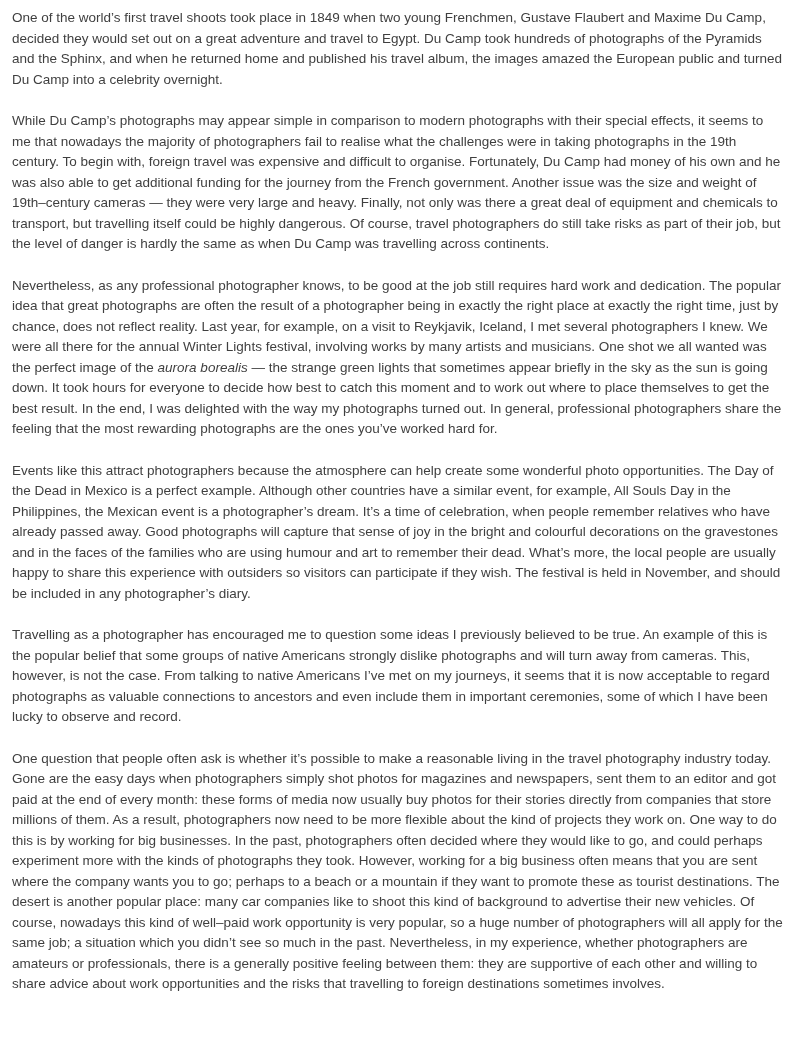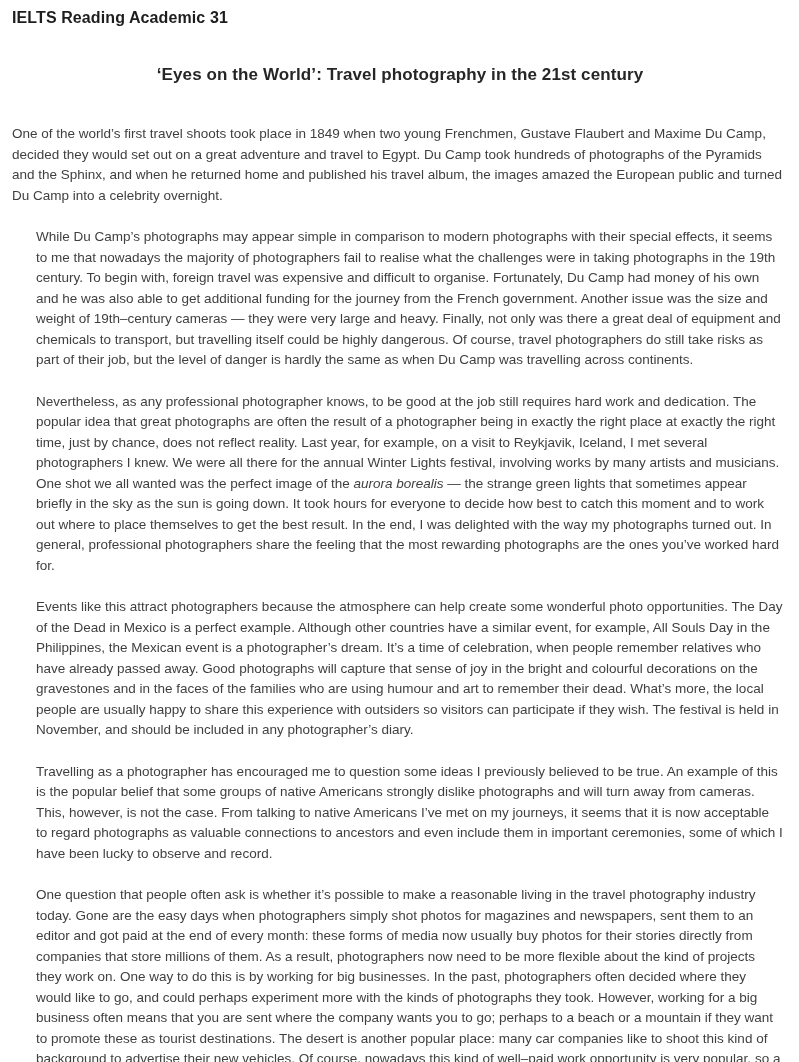--- a/index.html
+++ b/index.html
@@ -42,32 +42,29 @@
     font-size: 13.5px;
     line-height: 20.5px;
   }
   .article-body p {
     margin: 0 0 11px 0;
     padding: 0 4px 0 0;
     text-align: left;
   }
   .article-body p + p {
     margin-top: 21px;
-    margin-left: 24px;
   }
   .article-body em {
   }
 </style>
 </head>
 <body>
 
 <div class="page">
-  <h2 class="page-header">IELTS Reading Academic 31</h2>
 
-  <h1 class="article-title">‘Eyes on the World’: Travel photography in the 21st century</h1>
 
   <div class="article-body" id="article-body">
       <p><span>One of the world’s first travel shoots took place in 1849 when two young Frenchmen, Gustave Flaubert and Maxime Du Camp, decided they would set out on a great adventure and travel to Egypt. Du Camp took hundreds of photographs of the Pyramids and the Sphinx, and when he returned home and published his travel album, the images amazed the European public and turned Du Camp into a celebrity overnight.</span></p>
       <p><span>While Du Camp’s photographs may appear simple in comparison to modern photographs with their special effects, it seems to me that nowadays the majority of photographers fail to realise what the challenges were in taking photographs in the 19th century. To begin with, foreign travel was expensive and difficult to organise. Fortunately, Du Camp had money of his own and he was also able to get additional funding for the journey from the French government. Another issue was the size and weight of 19th–century cameras — they were very large and heavy. Finally, not only was there a great deal of equipment and chemicals to transport, but travelling itself could be highly dangerous. Of course, travel photographers do still take risks as part of their job, but the level of danger is hardly the same as when Du Camp was travelling across continents.</span></p>
       <p><span>Nevertheless, as any professional photographer knows, to be good at the job still requires hard work and dedication. The popular idea that great photographs are often the result of a photographer being in exactly the right place at exactly the right time, just by chance, does not reflect reality. Last year, for example, on a visit to Reykjavik, Iceland, I met several photographers I knew. We were all there for the annual Winter Lights festival, involving works by many artists and musicians. One shot we all wanted was the perfect image of the </span><em>aurora borealis</em><span> — the strange green lights that sometimes appear briefly in the sky as the sun is going down. It took hours for everyone to decide how best to catch this moment and to work out where to place themselves to get the best result. In the end, I was delighted with the way my photographs turned out. In general, professional photographers share the feeling that the most rewarding photographs are the ones you’ve worked hard for.</span></p>
       <p><span>Events like this attract photographers because the atmosphere can help create some wonderful photo opportunities. The Day of the Dead in Mexico is a perfect example. Although other countries have a similar event, for example, All Souls Day in the Philippines, the Mexican event is a photographer’s dream. It’s a time of celebration, when people remember relatives who have already passed away. Good photographs will capture that sense of joy in the bright and colourful decorations on the gravestones and in the faces of the families who are using humour and art to remember their dead. What’s more, the local people are usually happy to share this experience with outsiders so visitors can participate if they wish. The festival is held in November, and should be included in any photographer’s diary.</span></p>
       <p><span>Travelling as a photographer has encouraged me to question some ideas I previously believed to be true. An example of this is the popular belief that some groups of native Americans strongly dislike photographs and will turn away from cameras. This, however, is not the case. From talking to native Americans I’ve met on my journeys, it seems that it is now acceptable to regard photographs as valuable connections to ancestors and even include them in important ceremonies, some of which I have been lucky to observe and record.</span></p>
       <p><span>One question that people often ask is whether it’s possible to make a reasonable living in the travel photography industry today. Gone are the easy days when photographers simply shot photos for magazines and newspapers, sent them to an editor and got paid at the end of every month: these forms of media now usually buy photos for their stories directly from companies that store millions of them. As a result, photographers now need to be more flexible about the kind of projects they work on. One way to do this is by working for big businesses. In the past, photographers often decided where they would like to go, and could perhaps experiment more with the kinds of photographs they took. However, working for a big business often means that you are sent where the company wants you to go; perhaps to a beach or a mountain if they want to promote these as tourist destinations. The desert is another popular place: many car companies like to shoot this kind of background to advertise their new vehicles. Of course, nowadays this kind of well–paid work opportunity is very popular, so a huge number of photographers will all apply for the same job; a situation which you didn’t see so much in the past. Nevertheless, in my experience, whether photographers are amateurs or professionals, there is a generally positive feeling between them: they are supportive of each other and willing to share advice about work opportunities and the risks that travelling to foreign destinations sometimes involves.</span></p>
     </div>
 </div>

